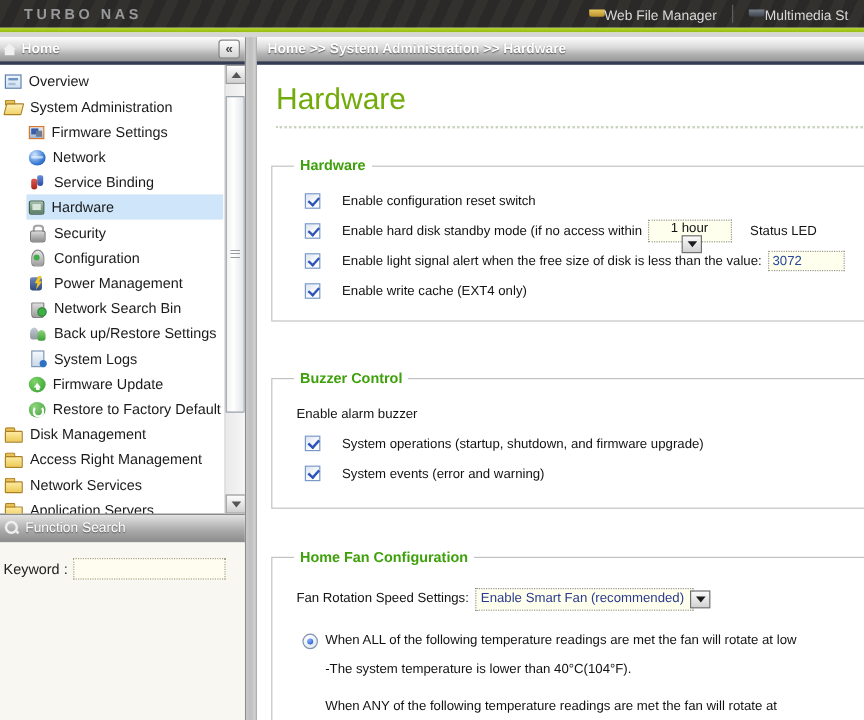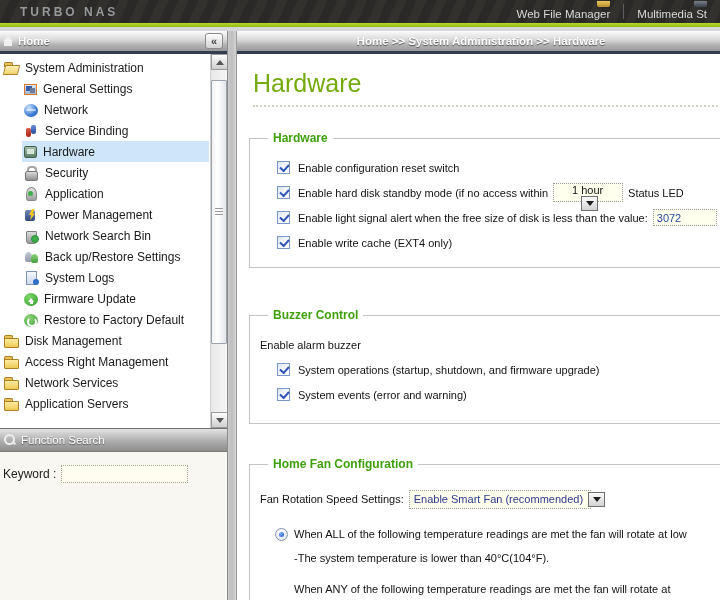--- a/index.html
+++ b/index.html
@@ -10,32 +10,32 @@
   .topbar {
     height:23px; position:relative;
     background:repeating-linear-gradient(115deg,#32312e 0 9px,#2a2927 9px 18px);
     display:flex; align-items:flex-end;
   }
   .brand {
     color:#97989a; font-weight:bold; font-size:12px; letter-spacing:3px;
     padding:0 0 4px 20px; white-space:nowrap;
   }
   .topmenu { position:absolute; right:0; bottom:0; display:flex; align-items:flex-end; }
-  .menu-item { display:flex; flex-direction:column; align-items:flex-end; padding:0 13px 3px 13px; cursor:pointer; }
+  .menu-item { display:flex; flex-direction:row; align-items:flex-start; padding:0 13px 3px 13px; cursor:pointer; }
   .menu-item .stub { width:13px; height:6px; overflow:hidden; margin-bottom:1px; border-radius:0 0 2px 2px; }
   .stub-web { background:linear-gradient(#e9c85a,#b98f2f); }
   .stub-mm  { background:linear-gradient(#777f8a,#3c414a); }
   .menu-item .mlabel { color:#d9d9d9; font-size:11.5px; white-space:nowrap; }
   .menu-divider { width:1px; height:15px; background:#5e5e5e; margin-bottom:4px; }
 
   .green-line { height:4px; background:linear-gradient(#b5d62e,#94bb12); }
 
   
   .main { height:573px; padding-top:4px; background:#d6d6d6; display:flex; }
-  .left-panel { width:228px; height:569px; background:#fff; border-right:1px solid #8c8c8c; display:flex; flex-direction:column; }
+  .left-panel { width:205px; height:569px; background:#fff; border-right:1px solid #8c8c8c; display:flex; flex-direction:column; }
   .splitter { width:8px; height:569px; background:linear-gradient(90deg,#c9c9c9,#bfbfbf 50%,#d4d4d4); cursor:col-resize; }
   .right-panel { flex:1; height:569px; background:#fff; border-left:1px solid #9c9c9c; overflow:hidden; display:flex; flex-direction:column; }
 
   .panel-header {
     height:23px; flex:none;
     background:linear-gradient(#fbfbfb,#d8d8d8 45%,#b3b3b3 70%,#989898);
     border-bottom:3px solid #333c52;
     display:flex; align-items:center;
     color:#fff; font-weight:bold; font-size:11.5px;
     text-shadow:0 1px 1px rgba(0,0,0,.55);
@@ -110,36 +110,36 @@
     background:linear-gradient(#e3e3e3,#a9a9a9 60%,#8e8e8e); display:flex; align-items:center;
     color:#fff; font-weight:normal; font-size:11.5px; text-shadow:0 1px 1px rgba(0,0,0,.5); padding-left:4px; }
   .mag { width:12px; height:12px; position:relative; margin-right:5px; flex:none; }
   .mag::before { content:""; position:absolute; left:0; top:0; width:7px; height:7px; border:2px solid #efefef; border-radius:50%; }
   .mag::after { content:""; position:absolute; left:8px; top:8px; width:4px; height:2px; background:#efefef; transform:rotate(45deg); }
   .fs-body { flex:1; background:#f8f7f1; padding:13px 0 0 3px; display:flex; align-items:flex-start; font-size:12px; color:#222; }
   .keyword-label { white-space:nowrap; padding-top:2px; }
   .keyword-input { margin-left:5px; width:127px; height:18px; border:1px dotted #a8a48c; background:#fffdf0; font-family:"Liberation Sans",sans-serif; font-size:11px; padding:0 3px; outline:none; }
 
   
-  .breadcrumb-header { padding-left:9px;justify-content:center; }
+  .breadcrumb-header { padding-left:9px; }
   .content { flex:1; width:660px; padding-left:16px; font-size:11px; color:#121212; }
   .page-title { font-size:25px; color:#74ab0c; margin-top:15px; font-weight:normal; letter-spacing:0; }
   .dotted-divider { width:640px; border-bottom:2px dotted #c9d2ba; margin-top:7px; }
 
   fieldset.box { border:1px solid #c3c3c3; width:640px; margin-left:-4px; padding:10px 0 12px 10px; }
   fieldset.fs1 { margin-top:24px; }
   fieldset.fs2 { margin-top:40px; padding-bottom:16px; }
   fieldset.fs3 { margin-top:33px; padding-bottom:30px; }
   legend { color:#3ea00b; font-weight:bold; font-size:12px; padding:0 5px; margin-left:8px; }
 
   .row { display:flex; align-items:center; height:25px; white-space:nowrap; }
   .row.indent { padding-left:17px; }
   .cb { width:13px; height:13px; border:1px solid #7b99c8; background:linear-gradient(135deg,#dbe4f0,#ffffff 70%); position:relative; flex:none; margin-right:8px; cursor:pointer; }
   .cb::after { content:""; position:absolute; left:2px; top:2px; width:7px; height:4px; border-left:2px solid #3055b8; border-bottom:2px solid #3055b8; transform:rotate(-48deg); }
-  .plain-label { white-space:nowrap; }
+  .plain-label { white-space:nowrap;margin-left:10px; }
 
   .select { display:inline-flex; align-items:center; justify-content:space-between; border:1px dotted #9a9a9a; background:#ffffee; height:19px; padding-left:4px; margin:0 5px; cursor:pointer; }
   .select .txt { padding-right:5px; white-space:nowrap; }
   .select .btn { width:17px; height:15px; border:1px solid #6f6f6f; background:linear-gradient(#fbfbfb,#d2d2d2); display:flex; align-items:center; justify-content:center; flex:none; margin-right:1px; }
   .select .btn::after { content:""; width:0; height:0; border-left:4px solid transparent; border-right:4px solid transparent; border-top:5px solid #1c1c1c; }
   .select-hour { width:70px;flex-direction:column; }
   .select-fan { width:182px; color:#2b3a8f; }
 
   .dotted-input { border:1px dotted #9a9a9a; background:#ffffee; height:17px; width:64px; font-family:"Liberation Sans",sans-serif; font-size:11px; color:#29489c; padding:0 3px; margin-left:5px; outline:none; }
 
@@ -175,46 +175,50 @@
 
   <div class="left-panel">
     <div class="panel-header">
       <span class="house"></span>
       <span>Home</span>
       <span class="collapse-btn">«</span>
     </div>
 
     <div class="tree">
       <div class="tree-item lvl0">
+        <span class="ico ico-overview"></span>
+        <span class="tree-label">Overview</span>
+      </div>
+      <div class="tree-item lvl0">
         <span class="ico ico-folder-open"></span>
         <span class="tree-label">System Administration</span>
       </div>
       <div class="tree-item lvl1">
         <span class="ico ico-settings"></span>
-        <span class="tree-label">General Settings</span>
+        <span class="tree-label">Firmware Settings</span>
       </div>
       <div class="tree-item lvl1">
         <span class="ico ico-network"></span>
         <span class="tree-label">Network</span>
       </div>
       <div class="tree-item lvl1">
         <span class="ico ico-service"></span>
         <span class="tree-label">Service Binding</span>
       </div>
       <div class="tree-item lvl1 selected">
         <span class="ico ico-hardware"></span>
         <span class="tree-label">Hardware</span>
       </div>
       <div class="tree-item lvl1">
         <span class="ico ico-security"></span>
         <span class="tree-label">Security</span>
       </div>
       <div class="tree-item lvl1">
         <span class="ico ico-notify"></span>
-        <span class="tree-label">Application</span>
+        <span class="tree-label">Configuration</span>
       </div>
       <div class="tree-item lvl1">
         <span class="ico ico-power"></span>
         <span class="tree-label">Power Management</span>
       </div>
       <div class="tree-item lvl1">
         <span class="ico ico-recycle"></span>
         <span class="tree-label">Network Search Bin</span>
       </div>
       <div class="tree-item lvl1">

